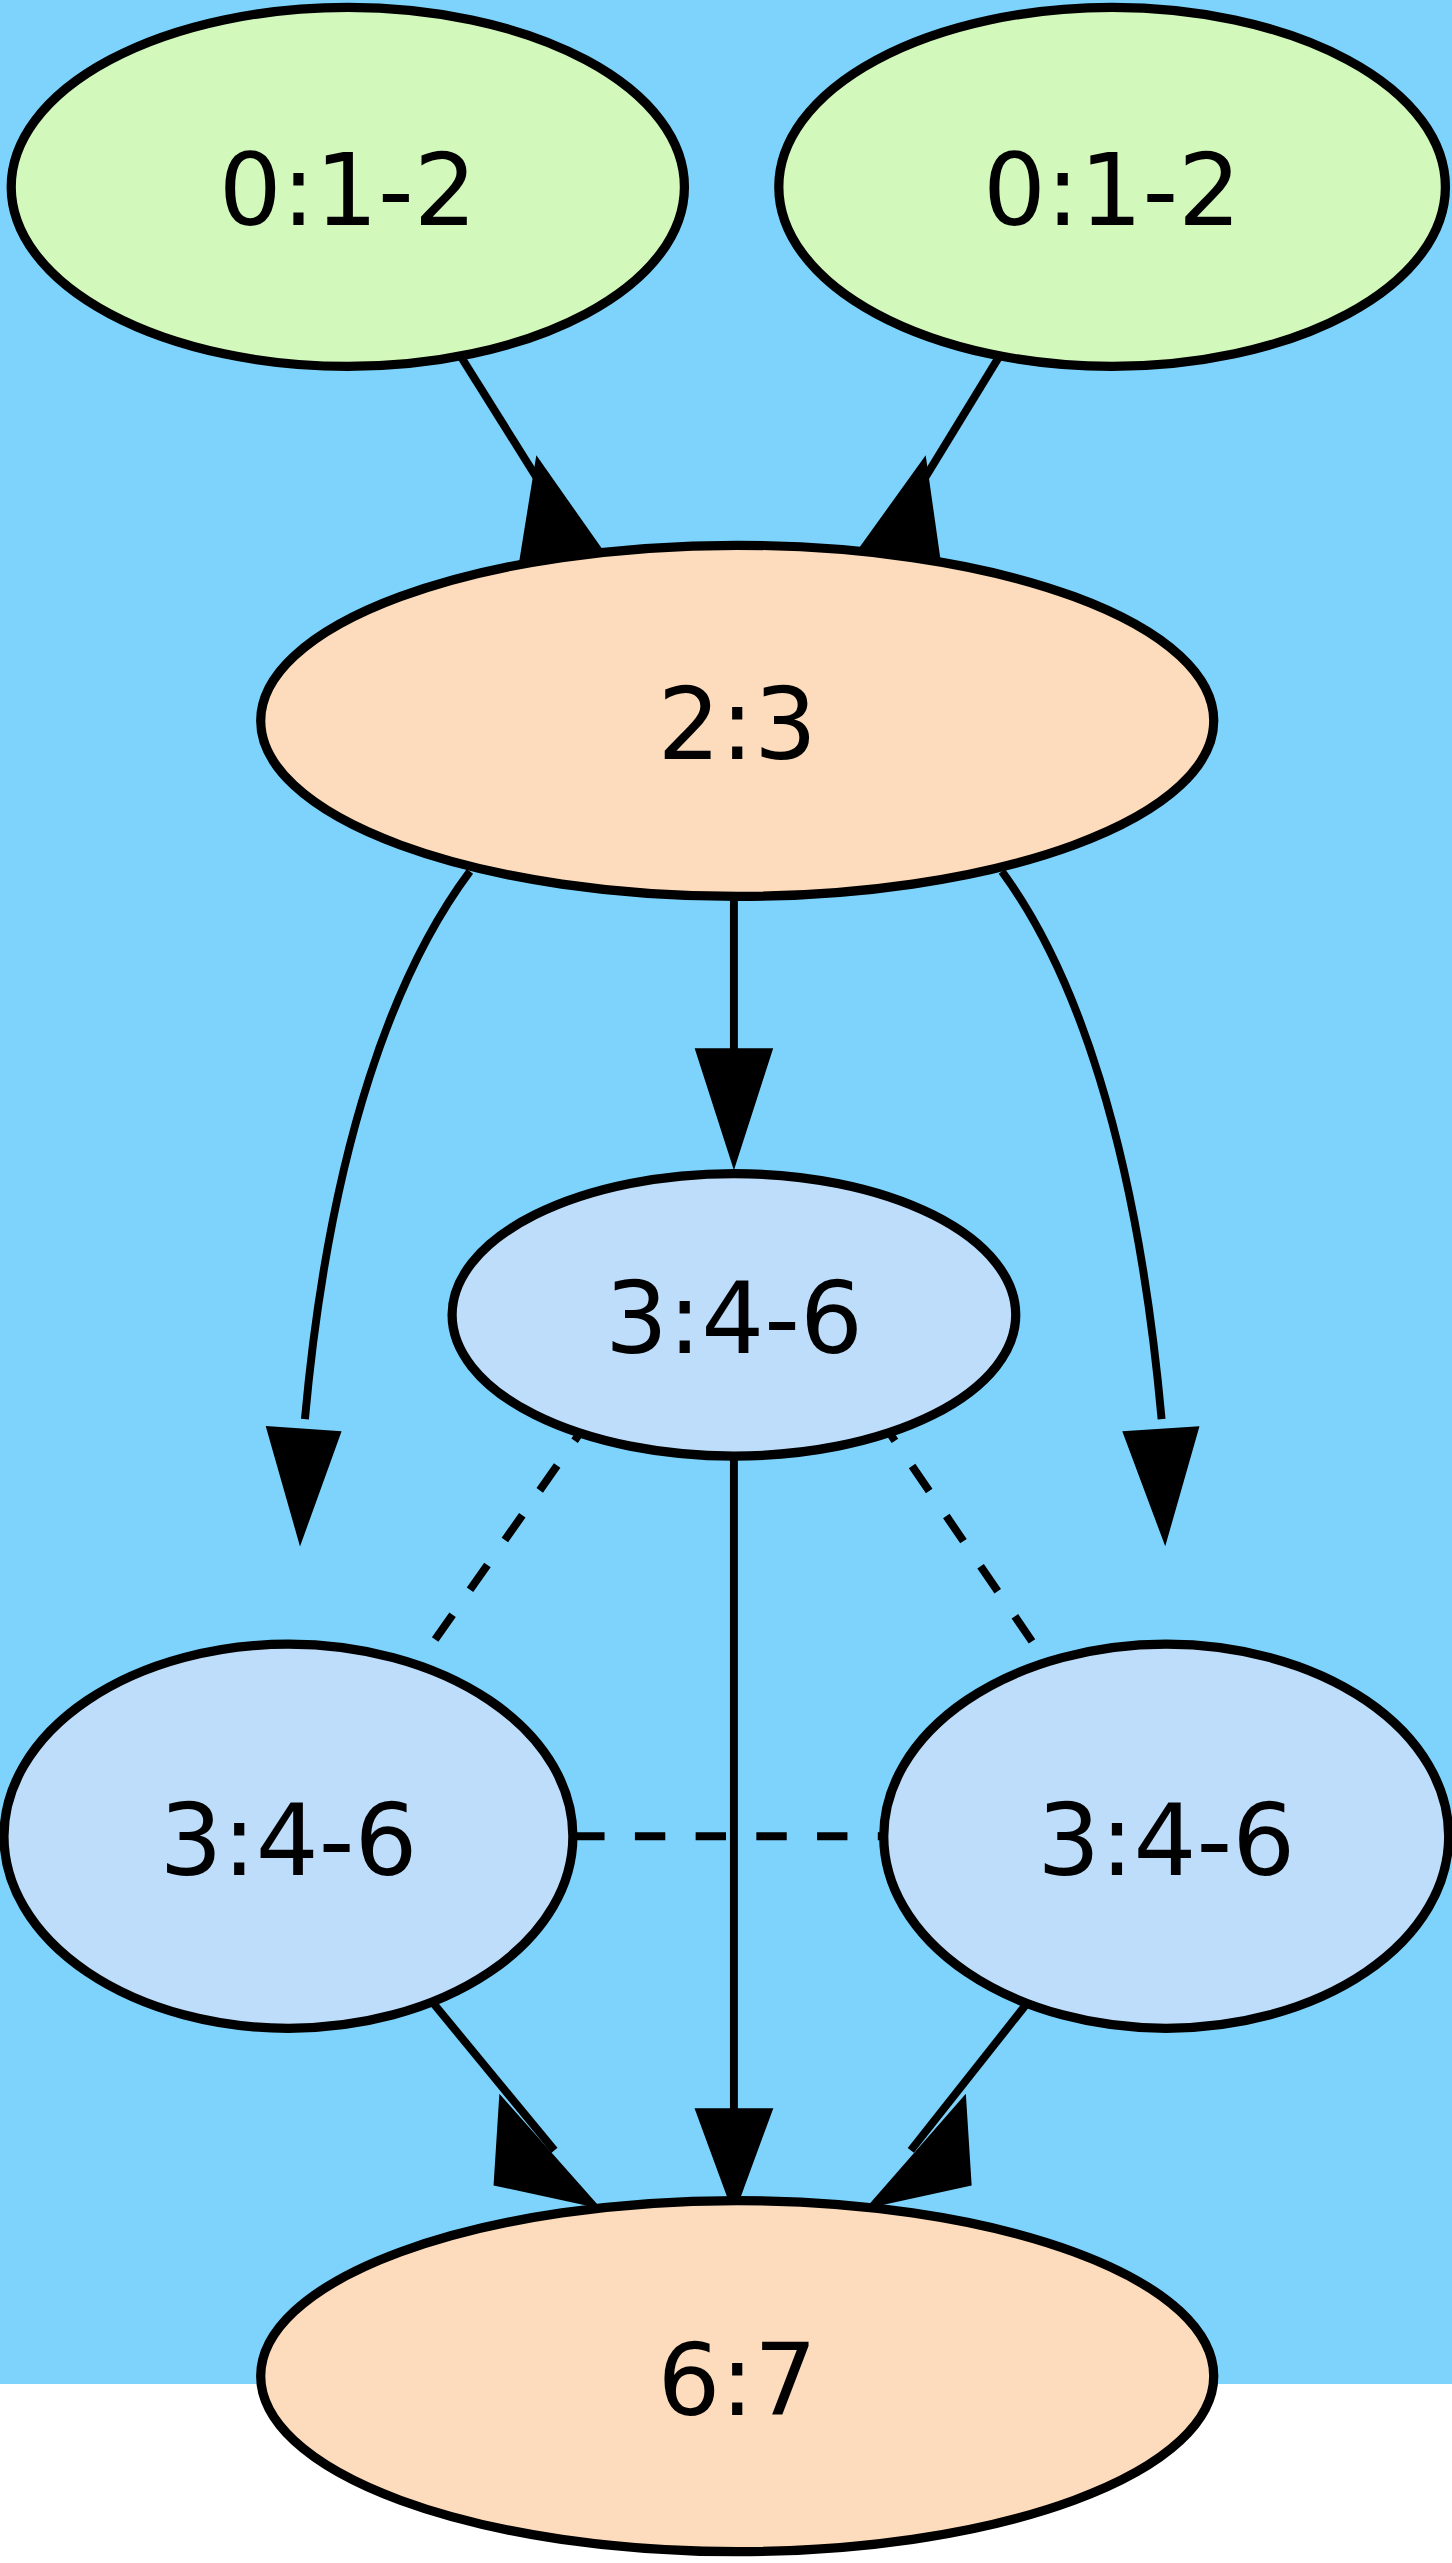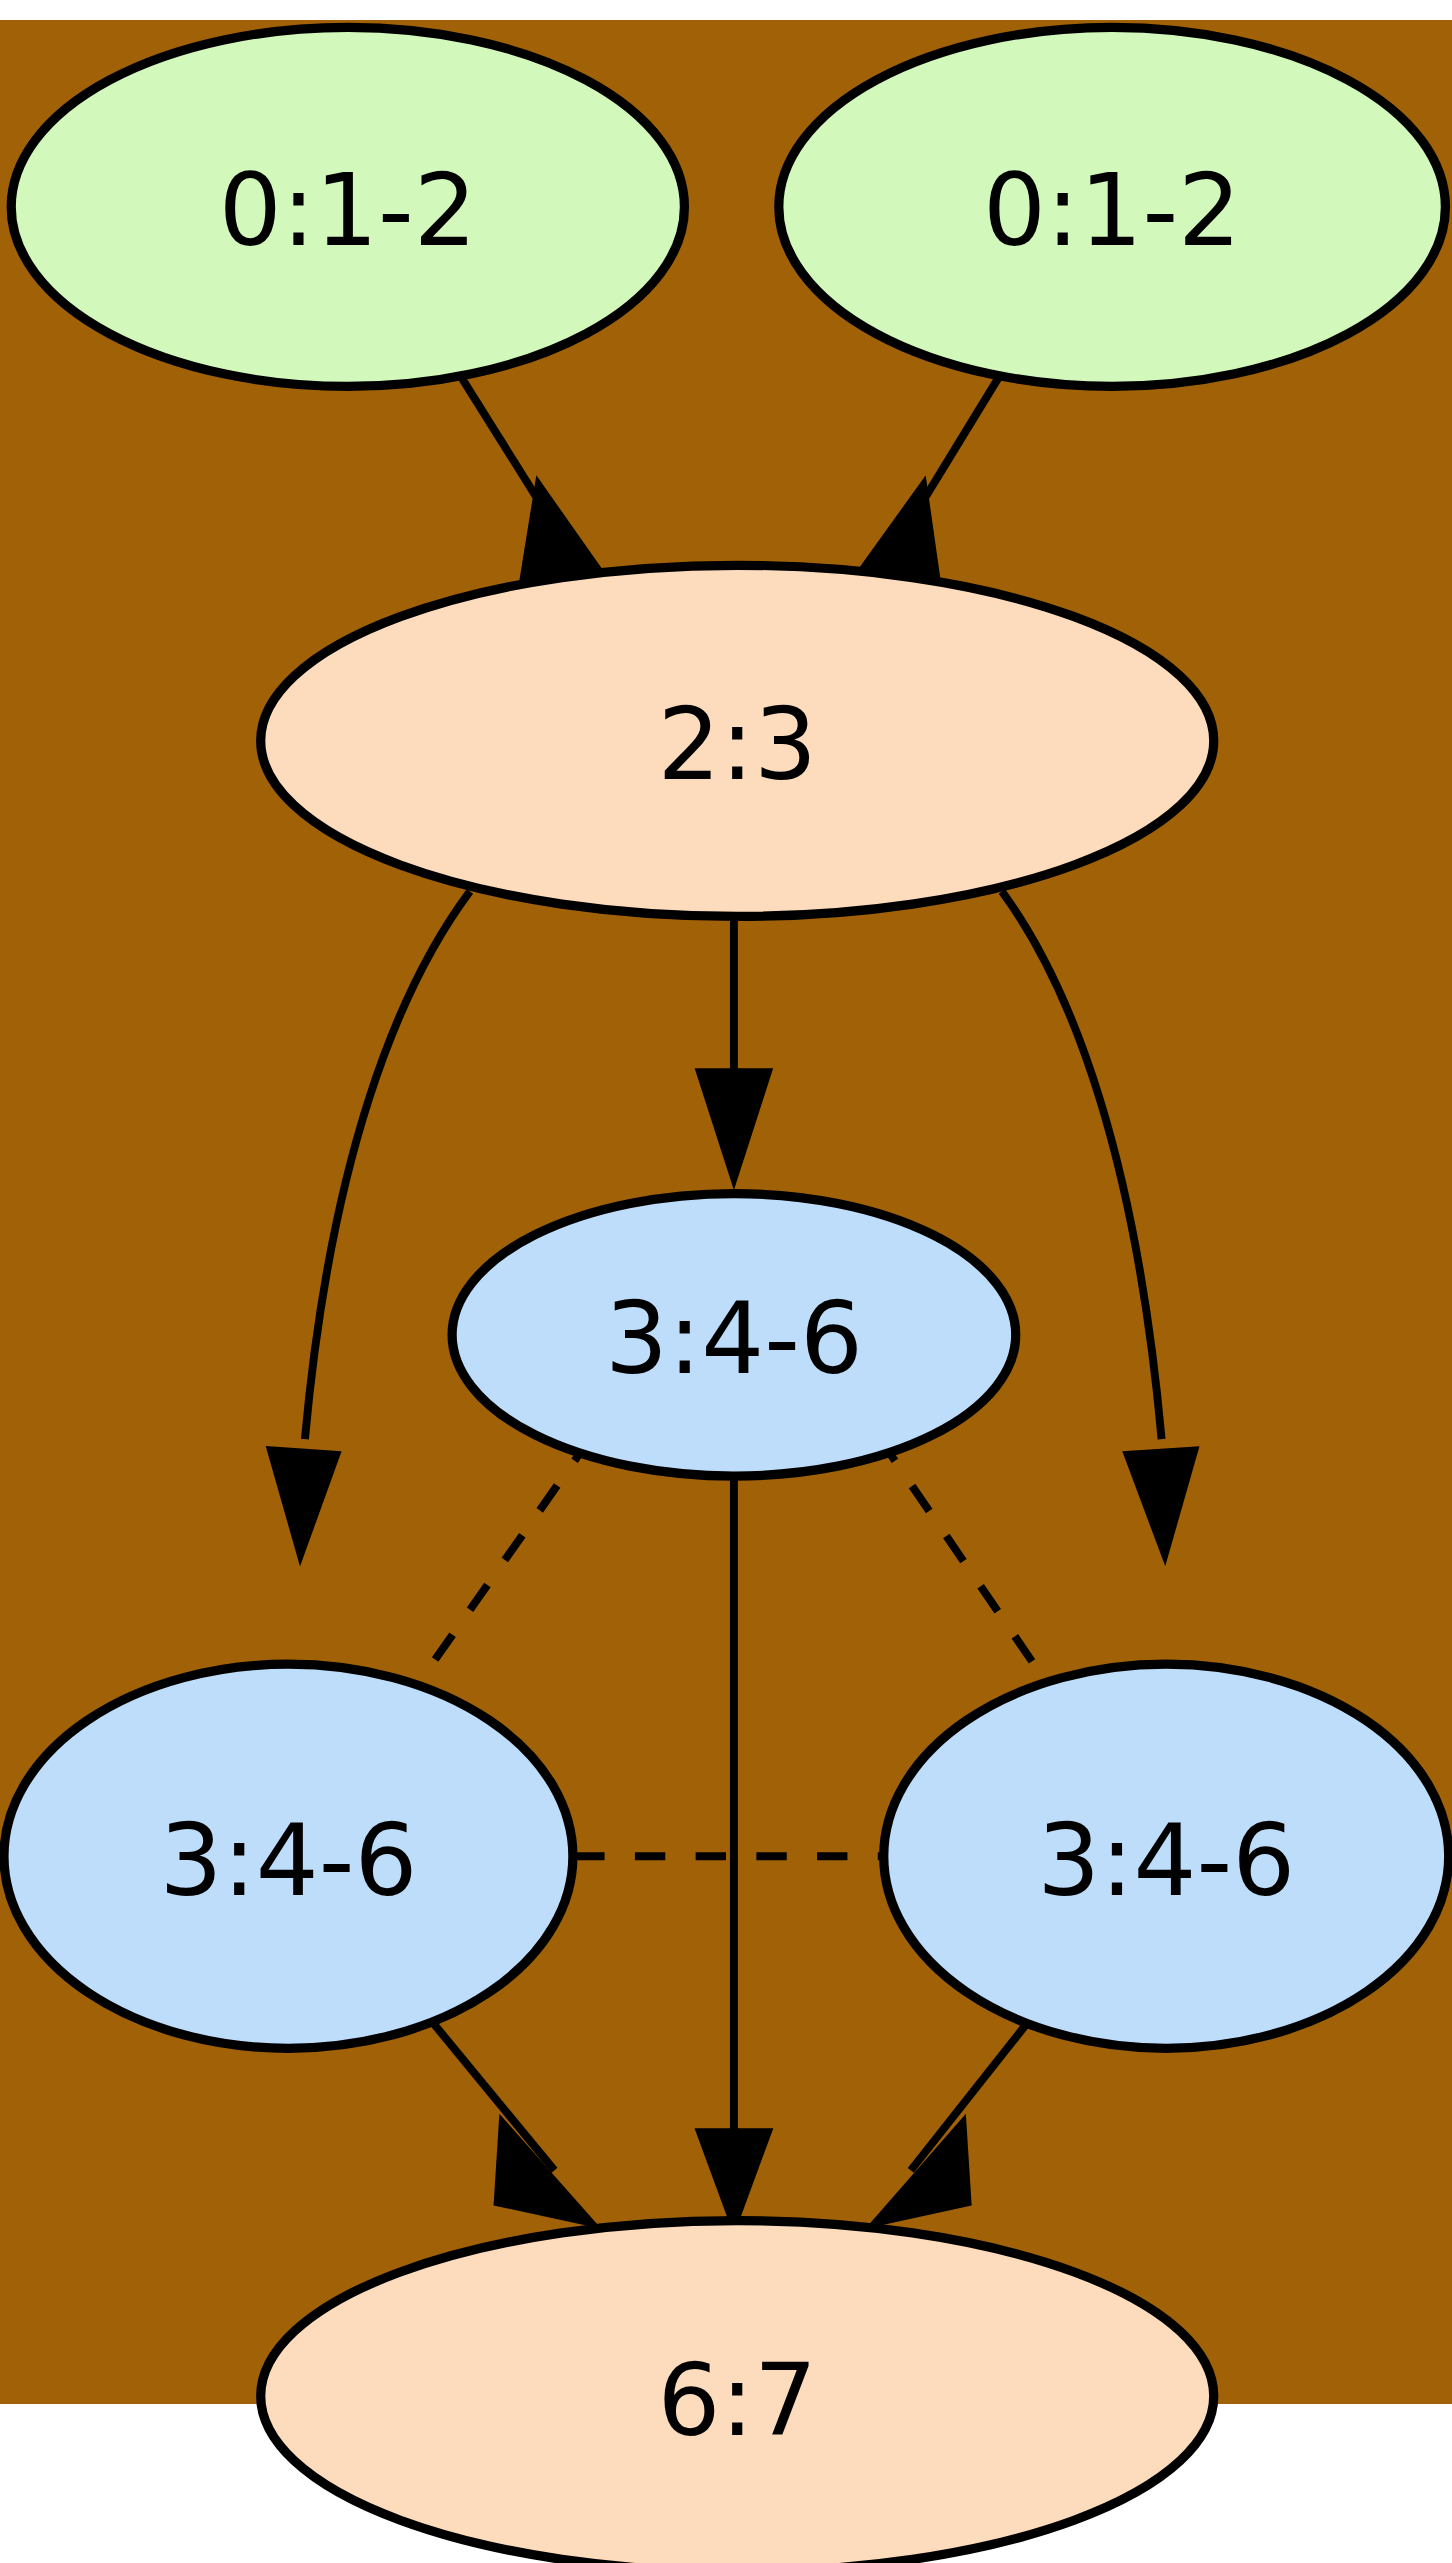--- a/index.html
+++ b/index.html
@@ -10,22 +10,21 @@
   body {
     width: 1452px;
     height: 2563px;
     font-family: "DejaVu Sans", sans-serif;
     overflow: hidden;
   }
   #graph-root {
     position: relative;
     width: 1452px;
     height: 2384px;
-    background: #a16207;
-    margin-top: 20px;
+    background: #7dd3fc;
   }
   #graph-svg {
     display: block;
     width: 1452px;
     height: 2563px;
   }
   .node-label {
     font-family: "DejaVu Sans", sans-serif;
     font-size: 150px;
     fill: #000000;

